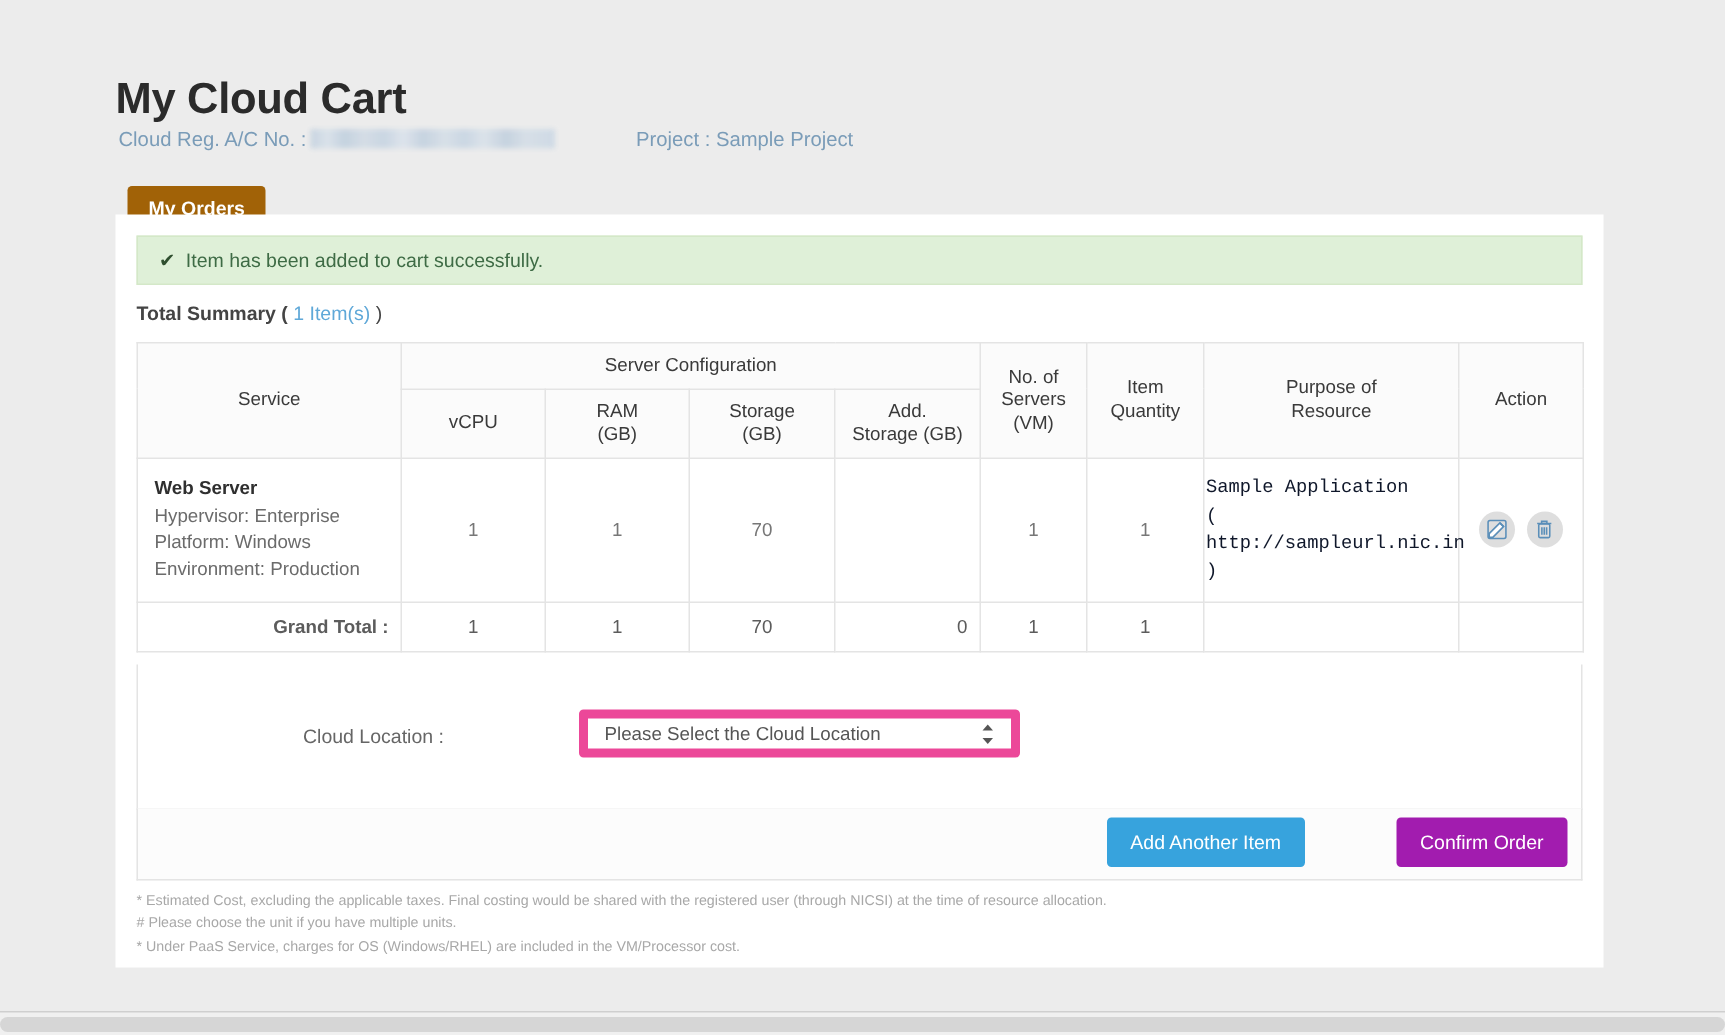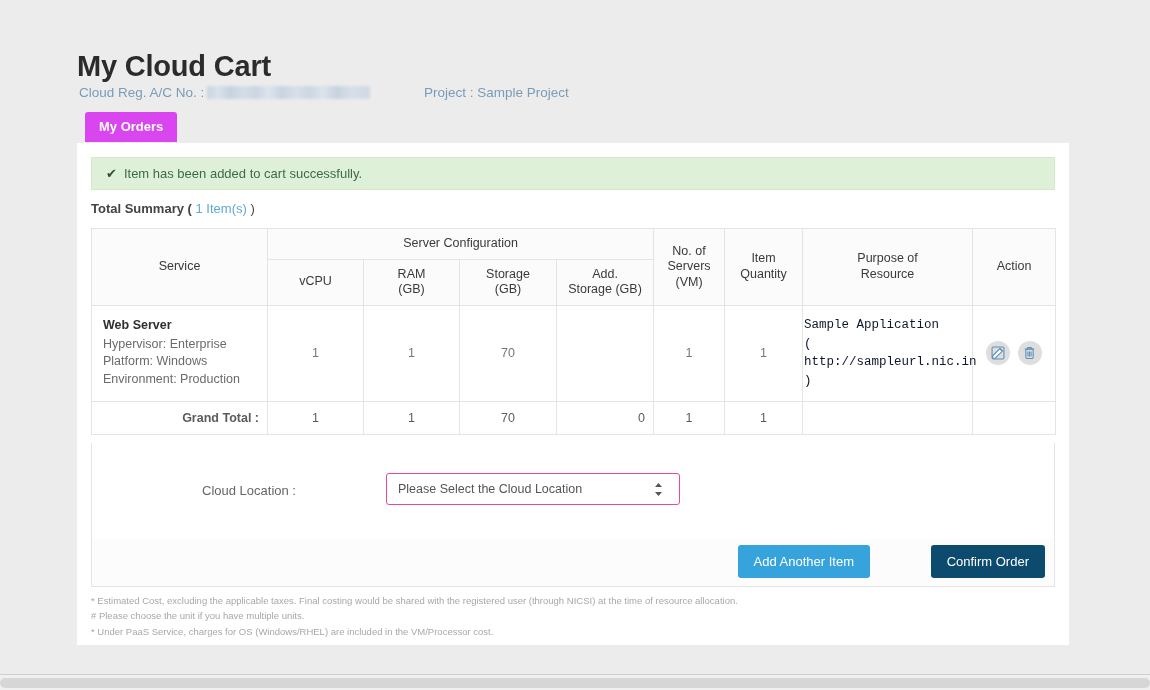--- a/index.html
+++ b/index.html
@@ -56,22 +56,22 @@
   .meta-project {
     position: absolute;
     left: 345px; top: 0;
     font-size: 13.5px;
     color: #7a9cb8;
     white-space: nowrap;
   }
 
   .tab-btn {
     position: absolute;
-    left: 85px; top: 112px;
-    background: #d946ef;
+    left: 85px; top: 124px;
+    background: #a16207;
     color: #ffffff;
     font-size: 13px;
     font-weight: bold;
     padding: 8px 14px 9px 14px;
     border: none;
     border-radius: 3px 3px 0 0;
     cursor: pointer;
     line-height: 1;
   }
 
@@ -208,21 +208,21 @@
   .loc-label {
     position: absolute;
     left: 110px; top: 40px;
     font-size: 13px;
     color: #666;
   }
   .loc-select {
     position: absolute;
     left: 294px; top: 30px;
     width: 294px; height: 32px;
-    border: 1px solid #ec4899;
+    border: 6px solid #ec4899;
     border-radius: 3px;
     background: #fff;
     font-size: 12.5px;
     color: #555;
     font-family: "Liberation Sans", "DejaVu Sans", sans-serif;
     padding: 0 26px 0 11px;
     appearance: none;
     -webkit-appearance: none;
     cursor: pointer;
   }
@@ -250,21 +250,21 @@
     height: 33px;
     border: none;
     border-radius: 3px;
     font-size: 13px;
     color: #fff;
     cursor: pointer;
     font-family: "Liberation Sans", "DejaVu Sans", sans-serif;
     padding: 0 16px;
   }
   .btn-primary { right: 184px; background: #37a3dd; }
-  .btn-muted   { right: 9px;  background: #0c4a6e; color: #ffffff; }
+  .btn-muted   { right: 9px;  background: #a21caf; color: #ffffff; }
 
   
   .notes {
     position: absolute;
     left: 14px; top: 450px;
     width: 964px;
   }
   .notes div {
     font-size: 9.5px;
     color: #a8a8a8;

